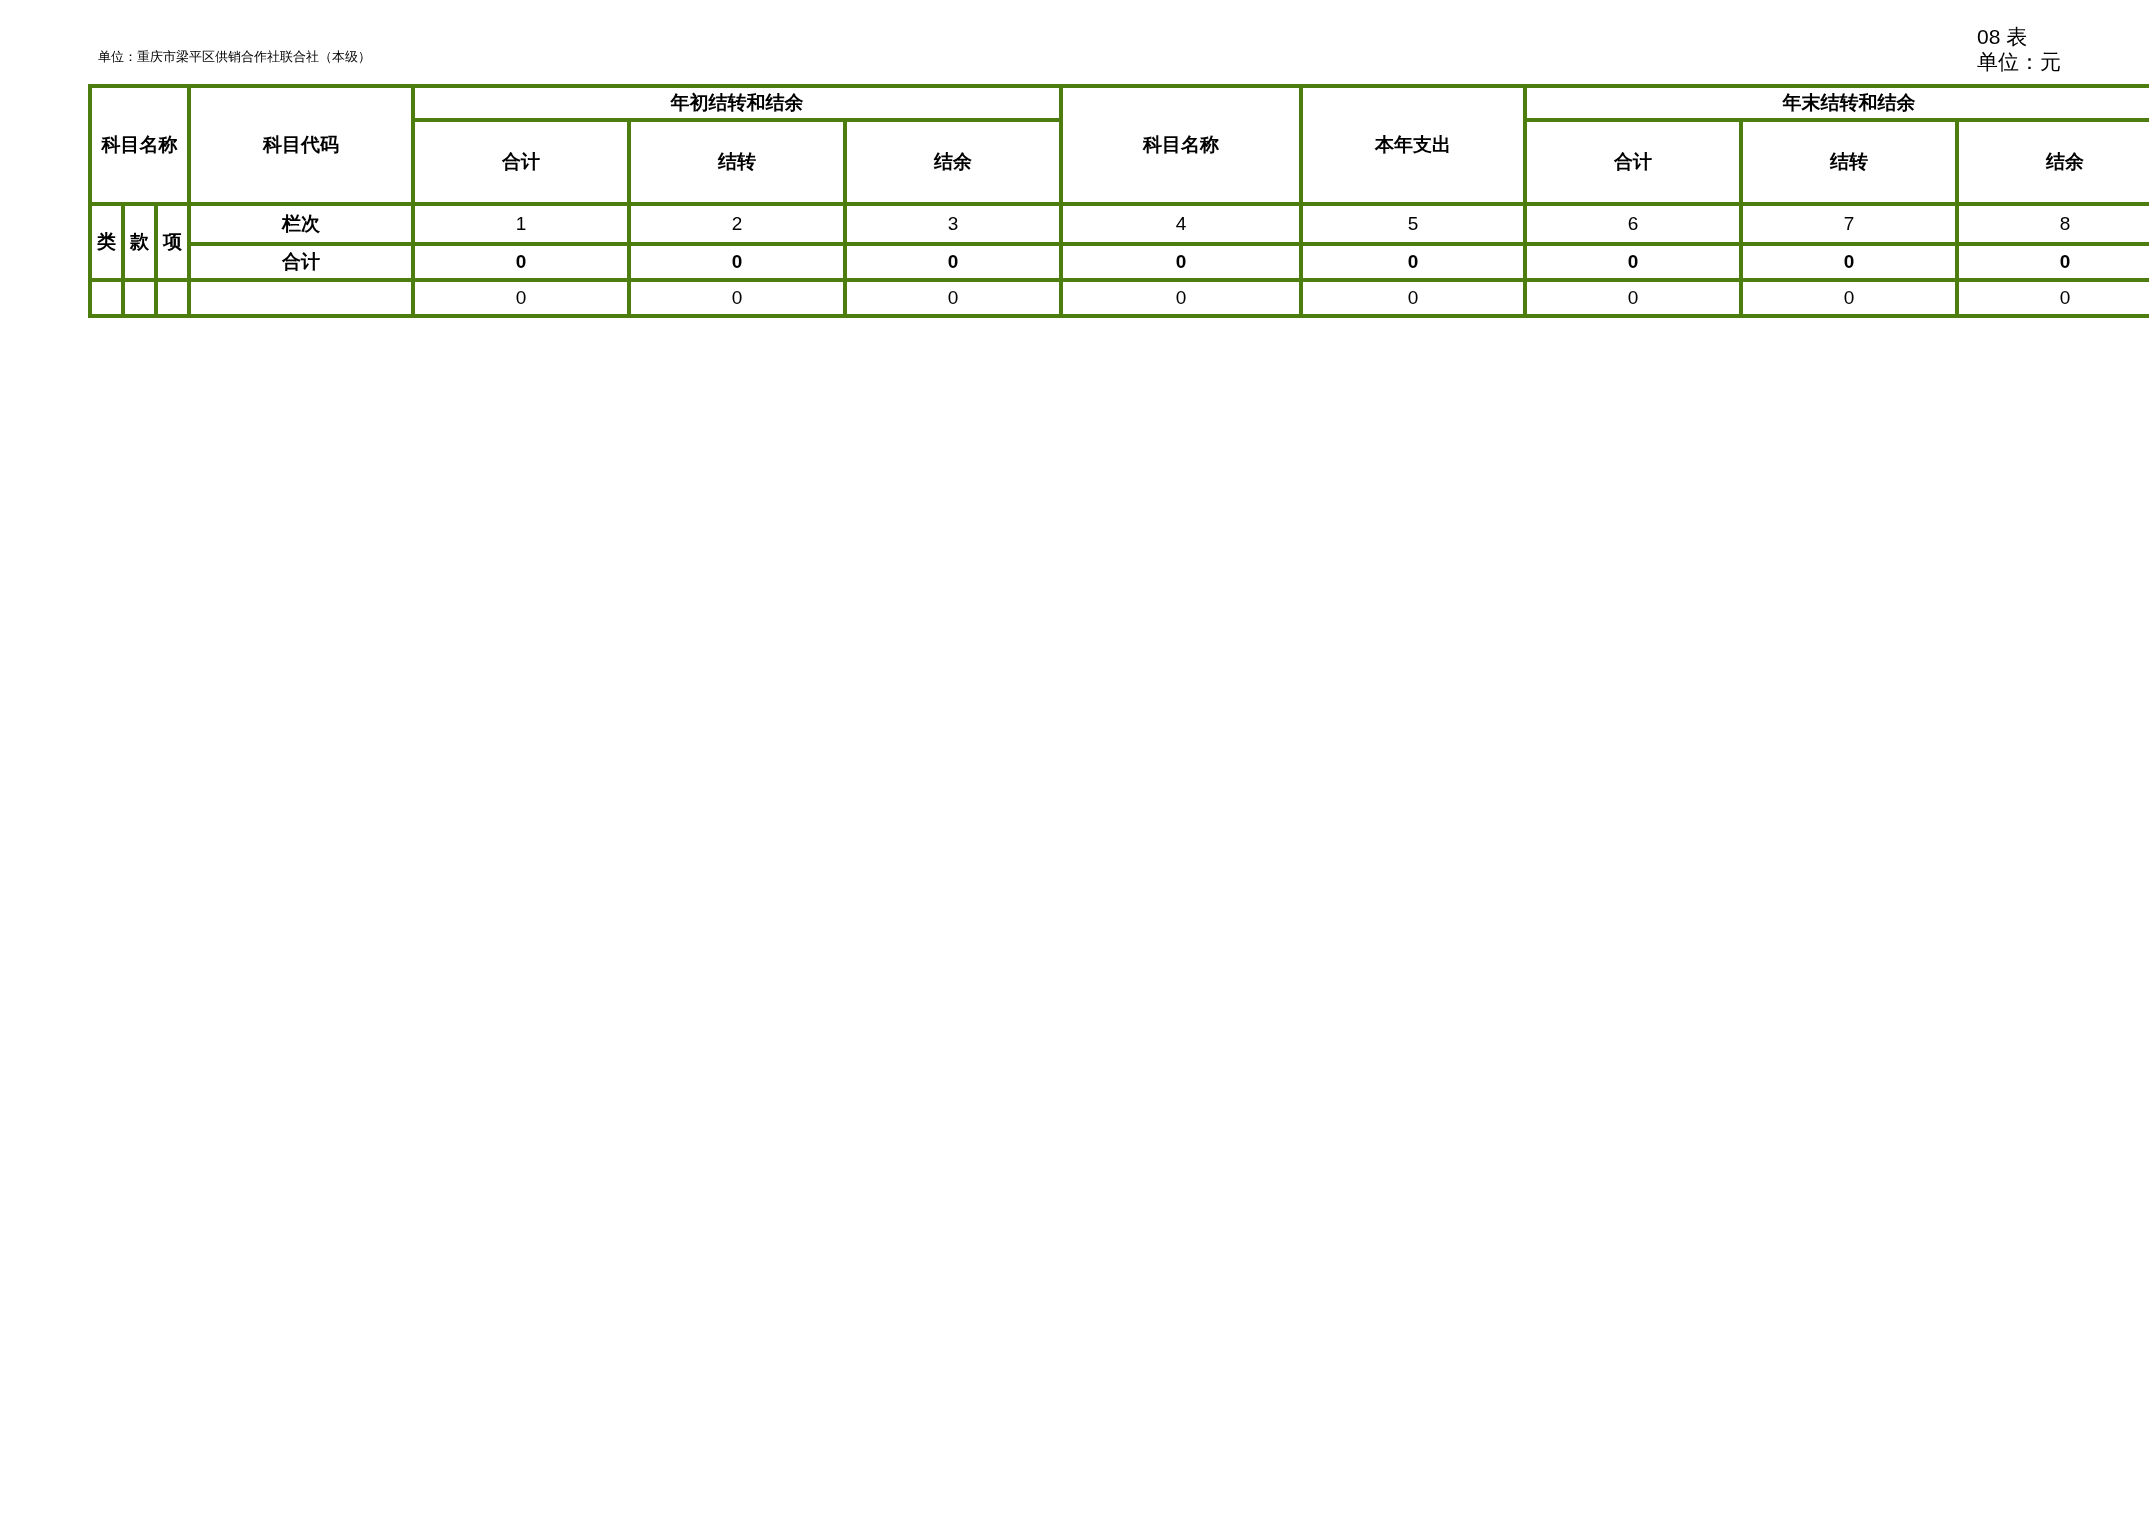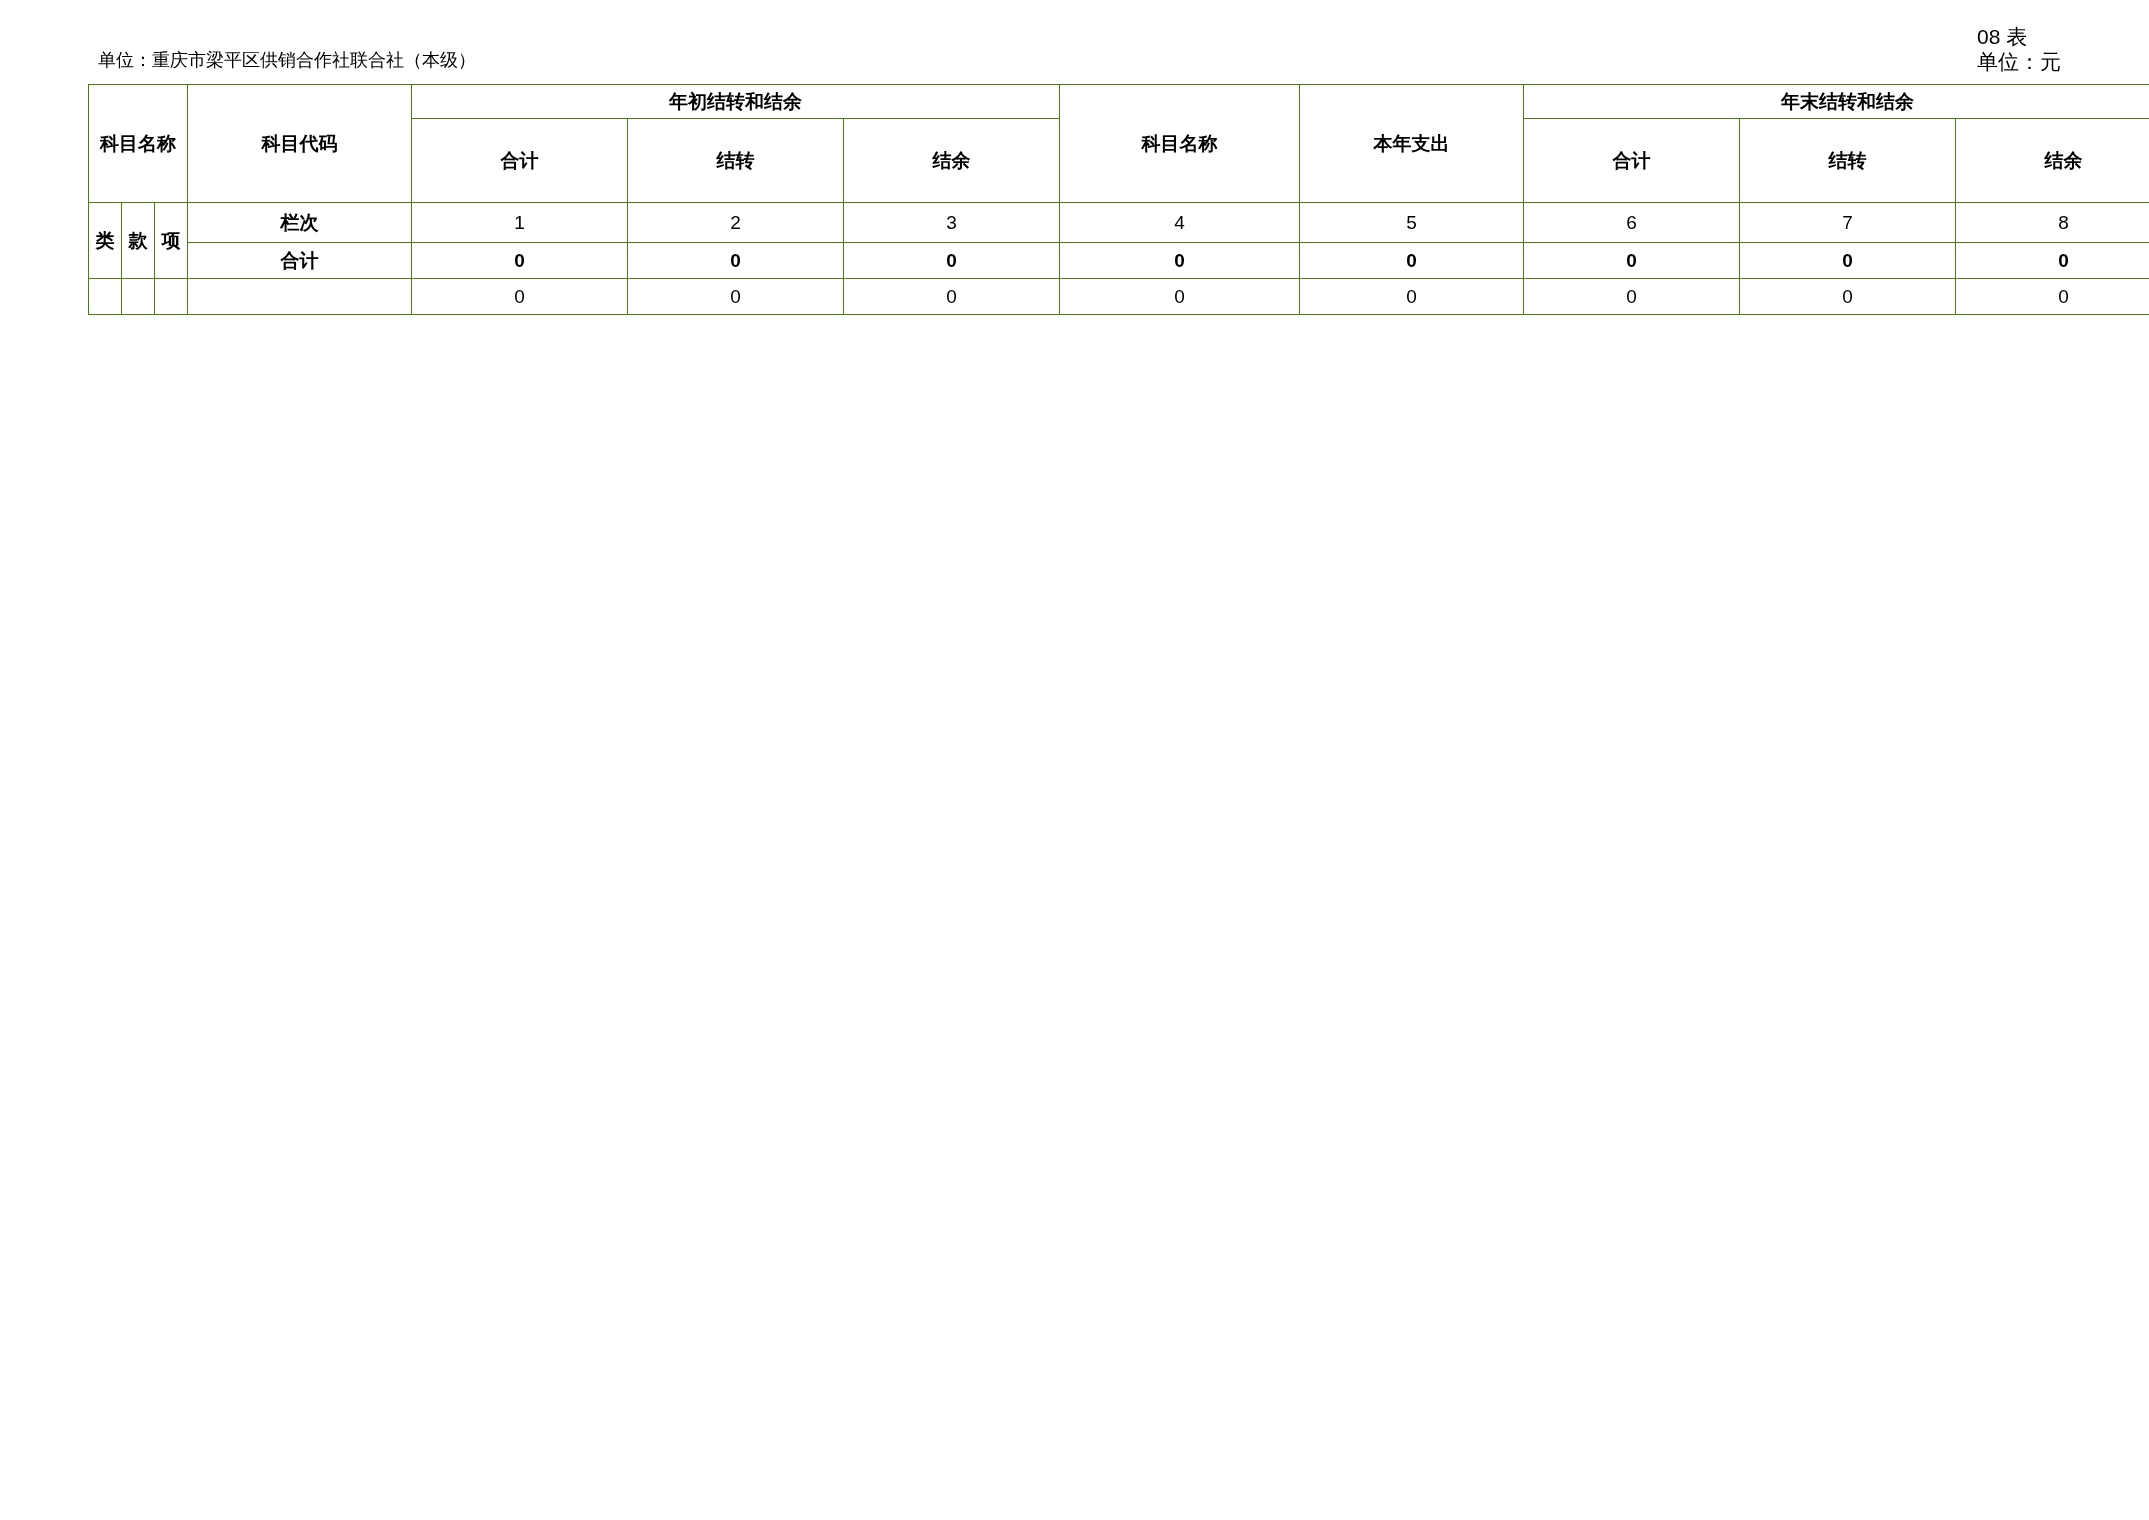--- a/index.html
+++ b/index.html
@@ -32,42 +32,42 @@
   }
   .meta-row {
     position: relative;
     height: 54px;
     margin-top: 24px;
   }
   .meta-left {
     position: absolute;
     left: 98px;
     top: 24px;
-    font-size: 18px;
+    font-size: 13px;
     font-family: Liberation Serif, serif;
     text-align: center;
   }
   .meta-right {
     position: absolute;
     right: 88px;
     top: 0px;
     text-align: left;
     font-size: 21px;
     line-height: 25px;
     font-family: "Liberation Sans", "DejaVu Sans", sans-serif;
   }
   table.main {
     border-collapse: collapse;
     margin-left: 88px;
     margin-top: 6px;
     width: 1975px;
     table-layout: fixed;
   }
   table.main td {
-    border: 1px solid #4d7c0f;
+    border: 4px solid #4d7c0f;
     text-align: center;
     vertical-align: middle;
     font-size: 19px;
     font-family: "Liberation Sans", "DejaVu Sans", sans-serif;
     padding: 0;
   }
   td.hdr {
     font-weight: bold;
     font-size: 19px;
   }

